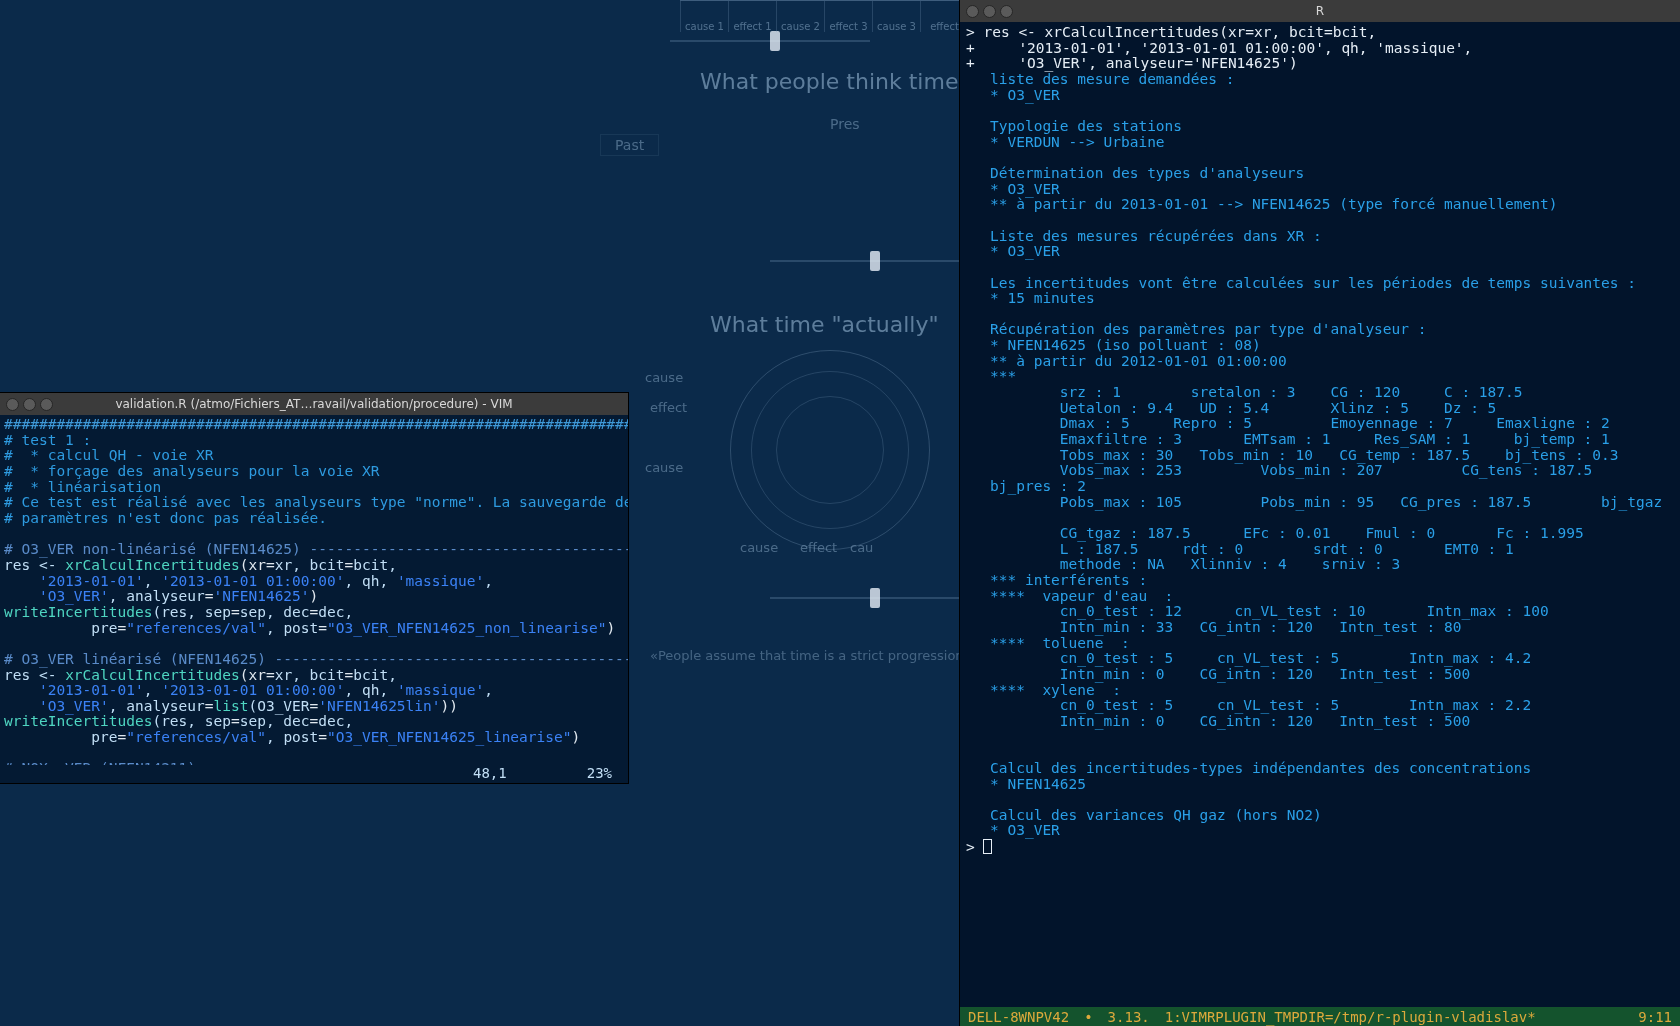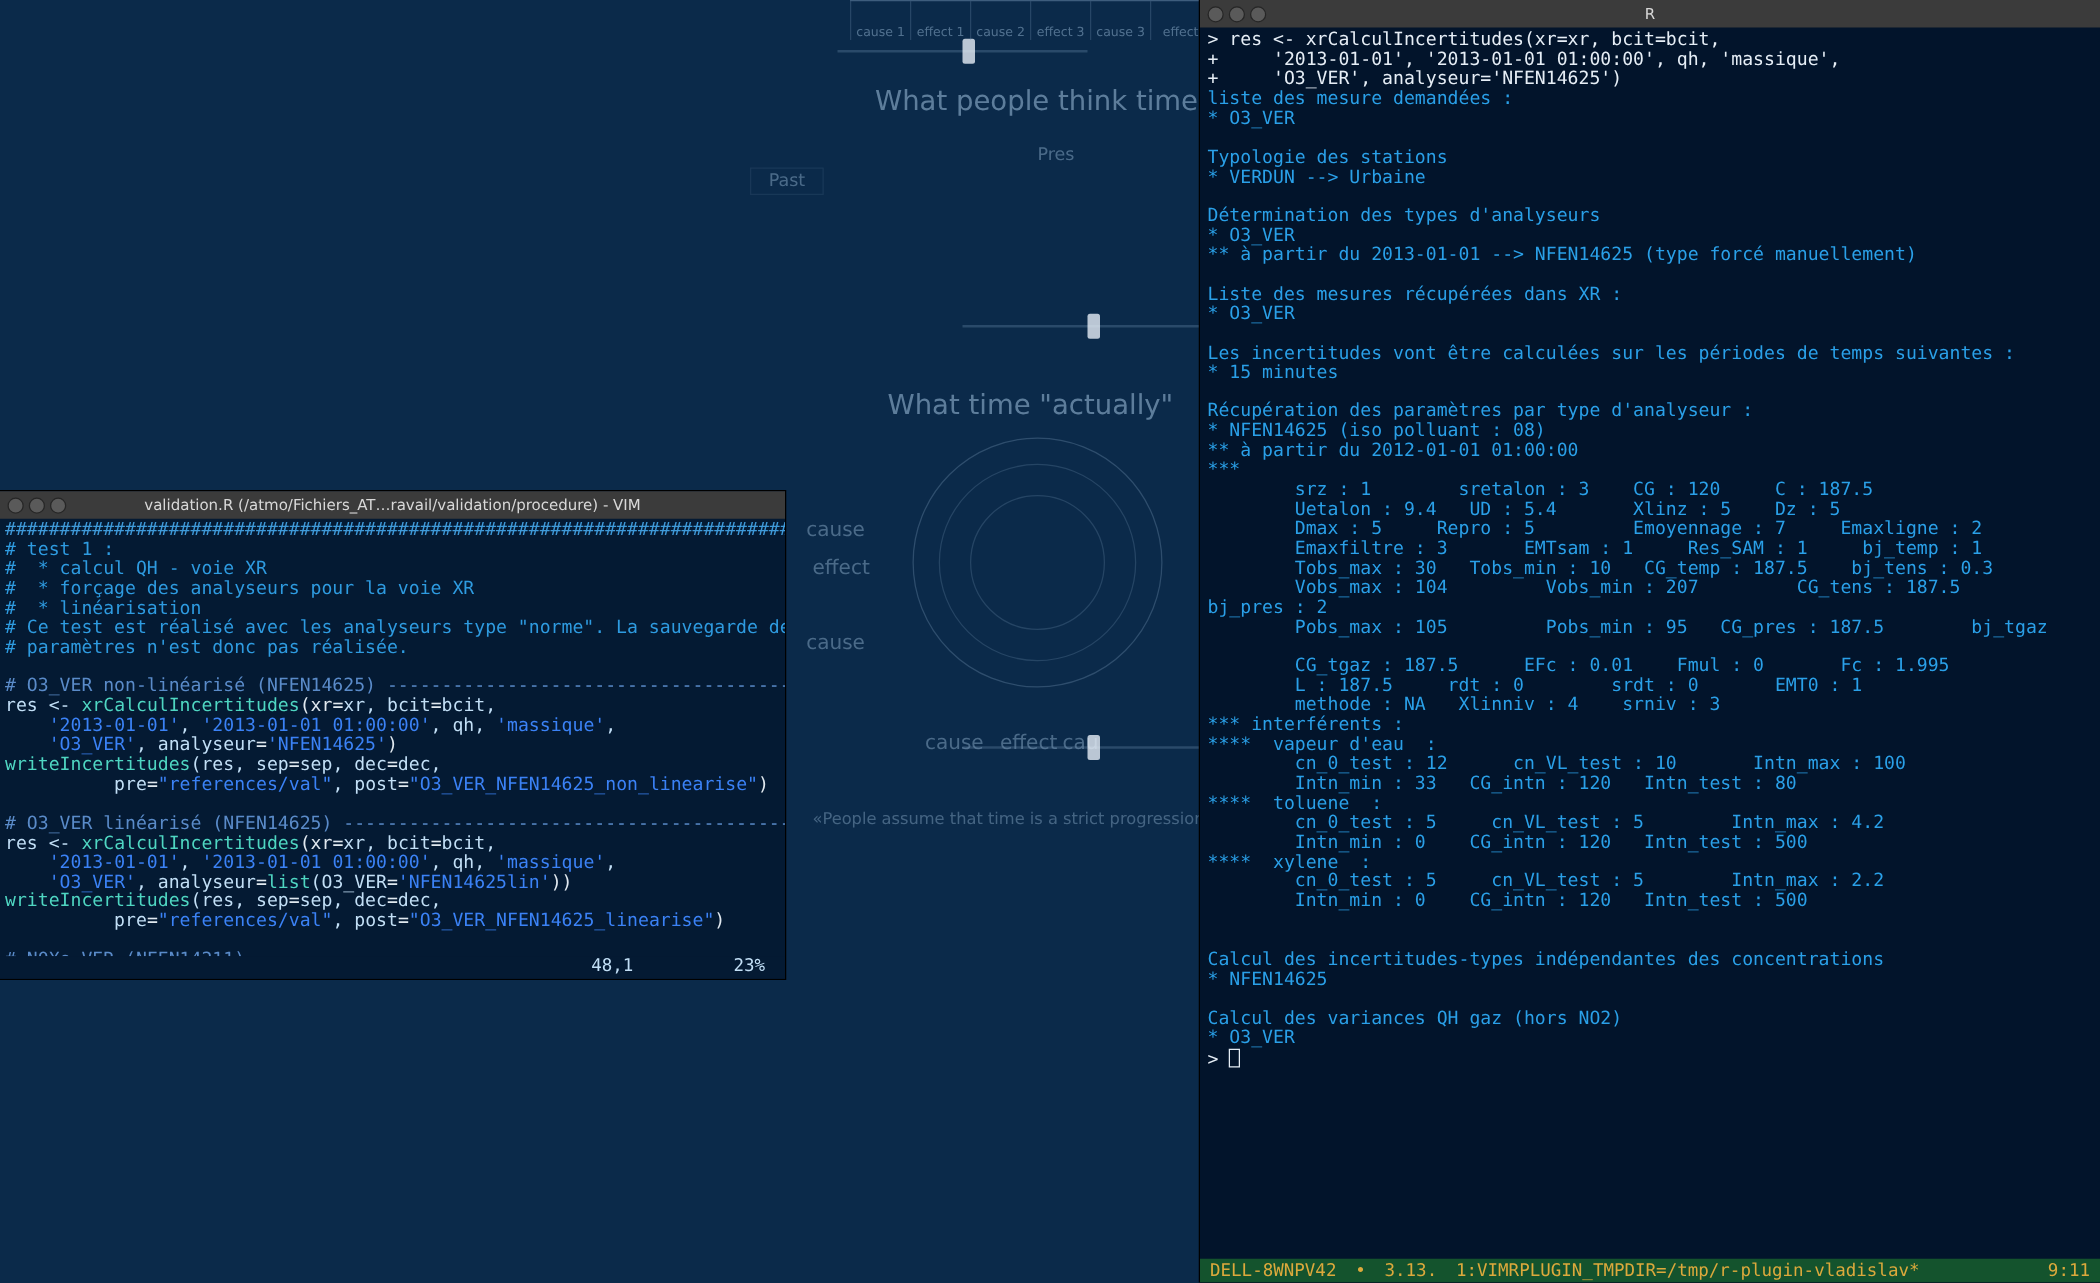--- a/index.html
+++ b/index.html
@@ -35,21 +35,21 @@
     position:absolute; top: 350px; left: 50px;
     width: 200px; height: 200px;
     border: 1px solid #7a9ab888; border-radius: 50%;
     opacity: .6;
   }
   .wp-ball::before, .wp-ball::after {
     content:""; position:absolute; border:1px solid #7a9ab866; border-radius:50%;
   }
   .wp-ball::before { inset:20px; }
   .wp-ball::after  { inset:45px; }
-  .wp-label { position:absolute; font-size:16px; opacity:.5;margin-top:44px; }
+  .wp-label { position:absolute; font-size:13px; opacity:.5; }
   .wp-l1 { top: 370px; left: -35px; }
   .wp-l2 { top: 400px; left: -30px; }
   .wp-l3 { top: 460px; left: -35px; }
   .wp-l4 { top: 540px; left: 60px; }
   .wp-l5 { top: 540px; left: 120px; }
   .wp-l6 { top: 540px; left: 170px; }
   .wp-quote { top: 647px; left: -30px; width: 320px; font-size: 13px; opacity:.45; line-height:1.35; white-space:normal; }
   .wp-slider { position:absolute; width:200px; height:2px; background:#6a8aaa55; }
   .wp-slider::after { content:""; position:absolute; width:10px; height:20px; background:#e6eef6cc; border-radius:2px; top:-9px; left:100px; }
   .ws1 { top: 40px; left:-10px; }
@@ -120,21 +120,21 @@
   }
   .r-body {
     flex:1;
     padding: 3px 6px;
     font-size: 14.5px;
     line-height: 1.08;
     white-space: pre;
     overflow:hidden;
     color:#bdd6ed;
   }
-  .r-blue   { color:#2aa0e8; }
+  .r-blue   { color:#2aa0e8;margin-left:24px; }
   .r-white  { color:#e6eef6; }
   .r-cursor {
     display:inline-block; width:9px; height:15px;
     border:1px solid #e6eef6; vertical-align:-2px;
   }
   .r-status {
     height: 19px;
     background:#14532d;
     color:#dca93c;
     font-size:14px;
@@ -261,21 +261,21 @@
 
 <span class="r-blue">Récupération des paramètres par type d'analyseur :</span>
 <span class="r-blue">* NFEN14625 (iso polluant : 08)</span>
 <span class="r-blue">** à partir du 2012-01-01 01:00:00</span>
 <span class="r-blue">***</span>
 <span class="r-blue">        srz : 1        sretalon : 3    CG : 120     C : 187.5</span>
 <span class="r-blue">        Uetalon : 9.4   UD : 5.4       Xlinz : 5    Dz : 5</span>
 <span class="r-blue">        Dmax : 5     Repro : 5         Emoyennage : 7     Emaxligne : 2</span>
 <span class="r-blue">        Emaxfiltre : 3       EMTsam : 1     Res_SAM : 1     bj_temp : 1</span>
 <span class="r-blue">        Tobs_max : 30   Tobs_min : 10   CG_temp : 187.5    bj_tens : 0.3</span>
-<span class="r-blue">        Vobs_max : 104         Vobs_min : 207         CG_tens : 187.5</span>
+<span class="r-blue">        Vobs_max : 253         Vobs_min : 207         CG_tens : 187.5</span>
 <span class="r-blue">bj_pres : 2</span>
 <span class="r-blue">        Pobs_max : 105         Pobs_min : 95   CG_pres : 187.5        bj_tgaz</span>
 
 <span class="r-blue">        CG_tgaz : 187.5      EFc : 0.01    Fmul : 0       Fc : 1.995</span>
 <span class="r-blue">        L : 187.5     rdt : 0        srdt : 0       EMT0 : 1</span>
 <span class="r-blue">        methode : NA   Xlinniv : 4    srniv : 3</span>
 <span class="r-blue">*** interférents :</span>
 <span class="r-blue">****  vapeur d'eau  :</span>
 <span class="r-blue">        cn_0_test : 12      cn_VL_test : 10       Intn_max : 100</span>
 <span class="r-blue">        Intn_min : 33   CG_intn : 120   Intn_test : 80</span>

